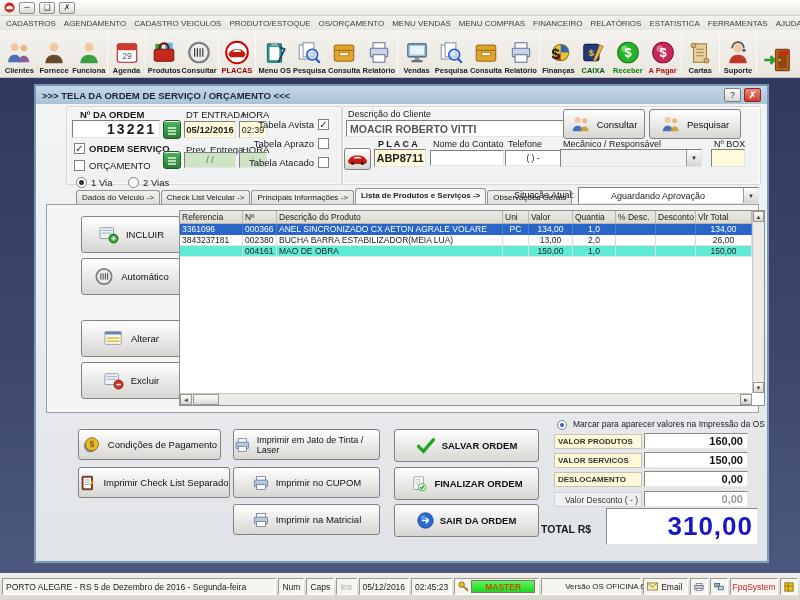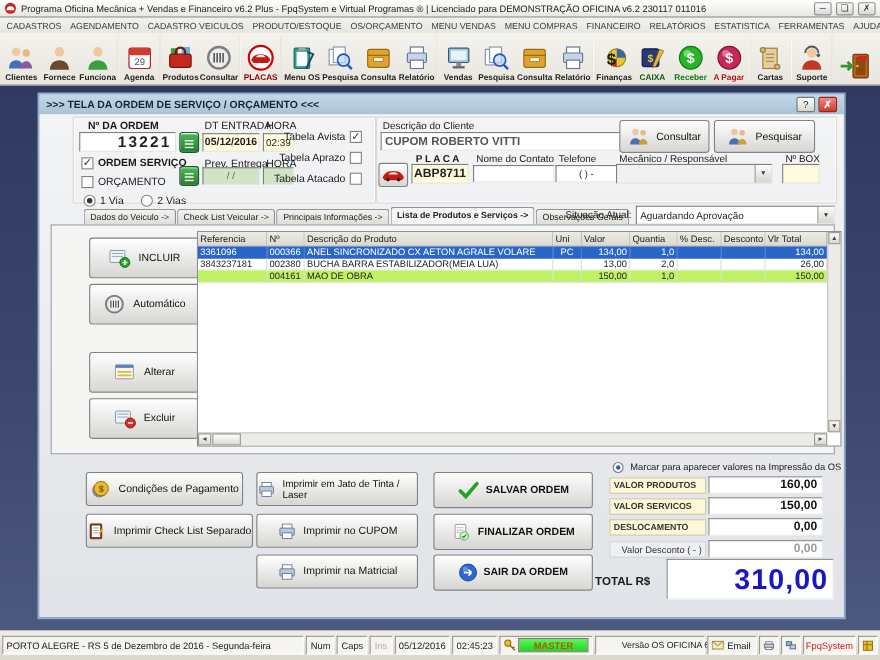--- a/index.html
+++ b/index.html
@@ -30,37 +30,37 @@
   .lbl{position:absolute;font-size:9.5px;color:#1a1a1a;white-space:nowrap;}
   .fld{position:absolute;border:1px solid;border-color:#7f7f7f #e4e4e4 #e4e4e4 #7f7f7f;background:#fff;font-size:10px;color:#222;display:flex;align-items:center;padding:0 3px;}
   .cream{background:#fffbdc;}
   .greenf{background:#cfe3c5;color:#5a6a5a;justify-content:center;}
   .btn{position:absolute;border:1px solid #828282;border-radius:3px;background:linear-gradient(180deg,#ffffff,#ececea 45%,#d7d6d3);box-shadow:inset 0 1px 0 rgba(255,255,255,.9);display:flex;align-items:center;justify-content:center;gap:6px;font-size:9.5px;color:#111;cursor:pointer;}
   .chk{position:absolute;width:11px;height:11px;border:1px solid #808080;background:#fff;font-size:10px;line-height:9px;text-align:center;color:#2b2b2b;}
   .radio{position:absolute;width:11px;height:11px;border:1px solid #808080;border-radius:50%;background:#fff;}
   .radio.on::after{content:"";position:absolute;inset:2px;border-radius:50%;background:#333;}
   .radio.blue::after{background:#2a5fc8;}
   .combo{position:absolute;border:1px solid;border-color:#7f7f7f #e4e4e4 #e4e4e4 #7f7f7f;background:#fff;display:flex;align-items:center;}
-  .combo .val{flex:1;font-size:9px;color:#222;padding:0 3px;white-space:nowrap;overflow:hidden;}
+  .combo .val{flex:1;font-size:9px;color:#222;padding:0 3px;white-space:nowrap;overflow:hidden;margin-left:29px;}
   .combo .arrow{width:15px;align-self:stretch;border-left:1px solid #9a9a9a;background:linear-gradient(#fdfdfd,#d5d4d0);font-size:6px;color:#333;display:flex;align-items:center;justify-content:center;}
   
   .tabs{position:absolute;left:40px;top:84px;display:flex;align-items:flex-end;height:17px;}
   .tab{border:1px solid #8f939c;border-bottom:none;border-radius:3px 3px 0 0;background:linear-gradient(#f2f1ee,#dddcd7);padding:2px 5px 2px;font-size:8px;color:#222;white-space:nowrap;margin-right:1px;height:15px;}
   .tab.active{background:#f5f5f3;height:17px;font-weight:bold;}
   .panel{position:absolute;left:10px;top:100px;width:713px;height:209px;border:1px solid #9aa0a8;background:#f5f5f3;}
   .sidebtn{width:100px;height:37px;}
   
   .table{position:absolute;left:143px;top:106px;width:586px;height:196px;border:1px solid #8a9098;background:#fff;}
   .tgrid{position:absolute;left:0;top:0;right:12px;display:grid;grid-template-columns:63px 34px 226px 26px 44px 43px 40px 40px 1fr;}
   .th{height:13px;background:linear-gradient(#eceae5,#dcd9d2);border-right:1px solid #b9b6ae;border-bottom:1px solid #b9b6ae;font-size:8.5px;color:#222;padding:1px 2px;white-space:nowrap;overflow:hidden;}
   .td{height:11px;border-right:1px solid #dedbd2;border-bottom:1px solid #e4e1d8;font-size:8.5px;color:#222;padding:0 2px;white-space:nowrap;overflow:hidden;}
-  .num{text-align:right;}
+  .num{text-align:center;}
   .ctr{text-align:center;}
   .rowsel .td{background:#2a66c8;color:#fff;border-right-color:#4a7fd4;border-bottom-color:#2a66c8;}
-  .rowcream .td{background:#bef264;}
+  .rowcream .td{background:#5eead4;}
   .tfill{position:absolute;left:0;top:46px;right:12px;bottom:12px;background:#fff;}
   .vscroll{position:absolute;top:0;right:0;bottom:12px;width:12px;background:#ecebe7;border-left:1px solid #c9c6bf;}
   .hscroll{position:absolute;left:0;right:12px;bottom:0;height:12px;background:#ecebe7;border-top:1px solid #c9c6bf;display:flex;align-items:stretch;}
   .sbtn{width:12px;height:11px;border:1px solid #9b9890;background:linear-gradient(#fdfdfc,#d8d6d0);font-size:6px;color:#444;display:flex;align-items:center;justify-content:center;}
   .thumb{width:26px;margin-left:1px;border:1px solid #9b9890;background:linear-gradient(#fdfdfc,#dcdad4);}
   .hsp{flex:1;}
   
   .tlabelbox{position:absolute;width:88px;height:15px;border:1px solid #c9c5b2;background:#fdf9d8;font-size:8px;font-weight:bold;color:#333;display:flex;align-items:center;padding:0 3px;}
   .tvalue{position:absolute;width:104px;height:16px;border:1px solid;border-color:#8a8a8a #e8e8e8 #e8e8e8 #8a8a8a;background:#fff;font-size:11px;font-weight:bold;color:#111;display:flex;align-items:center;justify-content:flex-end;padding:0 4px;}
   .statusbar{left:0;top:573px;width:800px;height:27px;background:linear-gradient(#efeee9,#d9d6cd);display:flex;align-items:center;gap:2px;padding:0 2px;}
@@ -70,21 +70,20 @@
 </head>
 <body>
 
 <div class="screen">
 
   <div class="abs titlebar">
     <svg width="11" height="11" viewBox="0 0 12 12">
         <circle cx="6" cy="6" r="5.5" fill="#c8281e"></circle>
         <path d="M2 7c.6-1.8 1.8-3 4-3s3.4 1.2 4 3l-1 1H3z" fill="#fff"></path>
       </svg>
-    <span class="t">Programa Oficina Mecânica + Vendas e Financeiro v6.2 Plus - FpqSystem e Virtual Programas ® | Licenciado para  DEMONSTRAÇÃO OFICINA v6.2 230117 011016</span>
     <span class="winbtn">─</span>
     <span class="winbtn">❏</span>
     <span class="winbtn">✗</span>
   </div>
 
   <div class="abs menubar">
     <span class="mi">CADASTROS</span>
     <span class="mi">AGENDAMENTO</span>
     <span class="mi">CADASTRO VEICULOS</span>
     <span class="mi">PRODUTO/ESTOQUE</span>
@@ -362,21 +361,21 @@
         <div class="fld greenf" style="left:203px;top:48px;width:28px;height:16px;font-size:9px">:</div>
 
         <span class="lbl" style="left:210px;top:15px;width:68px;text-align:right">Tabela Avista</span>
         <div class="chk" style="left:282px;top:15px">✓</div>
         <span class="lbl" style="left:210px;top:34px;width:68px;text-align:right">Tabela Aprazo</span>
         <div class="chk" style="left:282px;top:34px"></div>
         <span class="lbl" style="left:210px;top:53px;width:68px;text-align:right">Tabela Atacado</span>
         <div class="chk" style="left:282px;top:53px"></div>
 
         <span class="lbl" style="left:312px;top:5px;font-size:9px">Descrição do Cliente</span>
-        <div class="fld" style="left:310px;top:16px;width:218px;height:17px;font-weight:bold;color:#555;font-size:10.5px">CUPOM ROBERTO VITTI</div>
+        <div class="fld" style="left:310px;top:16px;width:218px;height:17px;font-weight:bold;color:#555;font-size:10.5px">MOACIR ROBERTO VITTI</div>
         <div class="btn" style="left:527px;top:5px;width:82px;height:30px">
           <svg width="20" height="18" viewBox="0 0 24 22">
               <circle cx="8" cy="6" r="3.6" fill="#f0c8a0"></circle>
               <path d="M2 20c0-4.6 2.6-7 6-7s6 2.4 6 7z" fill="#4a6fb5"></path>
               <circle cx="16.5" cy="7" r="3.1" fill="#e8b88a"></circle>
               <path d="M11.5 20c.4-3.8 2.4-6 5-6s4.6 2.2 5 6z" fill="#caa23a"></path>
             </svg>
           <span>Consultar</span>
         </div>
         <div class="btn" style="left:613px;top:5px;width:92px;height:30px">

